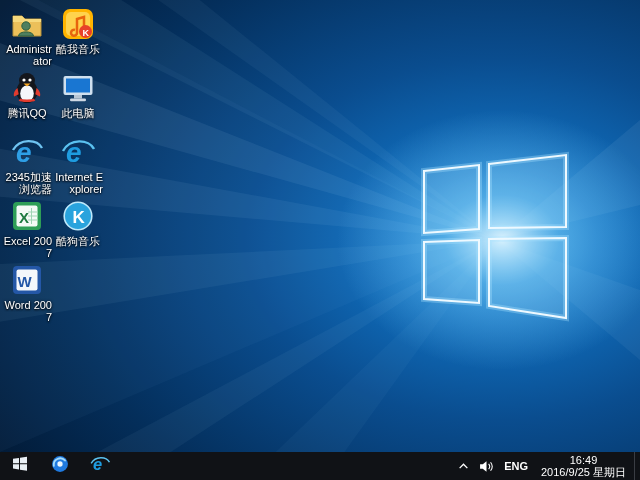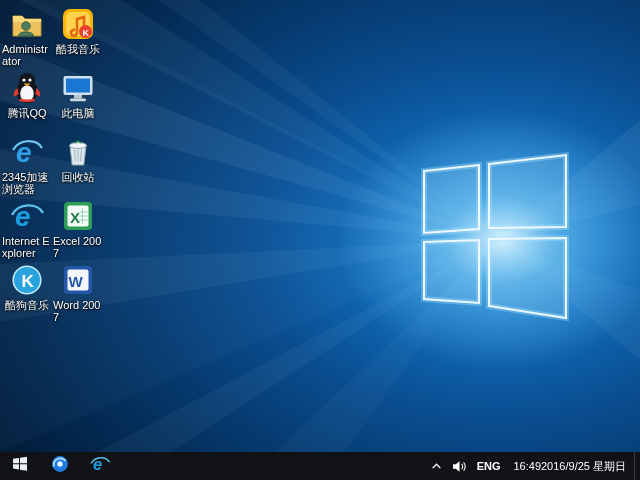--- a/index.html
+++ b/index.html
@@ -10,34 +10,34 @@
 
   .desktop { position:relative; width:640px; height:452px; background:#021a33; overflow:hidden; }
   .wallpaper { position:absolute; inset:0; }
   .wallpaper svg { display:block; width:100%; height:100%; }
 
   .icon-grid { position:absolute; top:4px; left:2px;
     display:grid; grid-template-columns:50px 50px; grid-auto-rows:64px; column-gap:1px; }
   .dicon { display:flex; flex-direction:column; align-items:center; width:50px; padding-top:3px; }
   .dicon .glyph { width:34px; height:34px; }
   .dicon .glyph svg { width:34px; height:34px; display:block; }
-  .dicon .lbl { margin-top:2px; font-size:11px; line-height:12px; color:#fff; text-align:left;
+  .dicon .lbl { margin-top:2px; font-size:11px; line-height:12px; color:#fff; text-align:right;
     max-width:50px; word-break:break-all;
     text-shadow:0 1px 2px rgba(0,0,0,.95), 0 0 3px rgba(0,0,0,.8); }
 
   .taskbar { position:absolute; left:0; bottom:0; width:640px; height:28px;
     background:#101216; display:flex; align-items:stretch; color:#fff; }
   .tb-btn { width:40px; display:flex; align-items:center; justify-content:center; }
   .tb-btn svg { width:16px; height:16px; }
   .tb-btn.app svg { width:20px; height:20px; }
 
   .tray { margin-left:auto; display:flex; align-items:center; height:100%; }
   .tray-item { display:flex; align-items:center; justify-content:center; height:100%;
     padding:16px 5px; font-size:11px; color:#fff; }
-  .clock { flex-direction:row; line-height:12px; text-align:left; padding:0 8px; white-space:nowrap; }
+  .clock { flex-direction:column; line-height:12px; text-align:left; padding:0 8px; white-space:nowrap; }
   .show-desktop { width:6px; height:100%; border-left:1px solid #3a3d43; }
 </style>
 </head>
 <body>
 
 <div class="desktop">
 
   <div class="wallpaper">
     <svg viewBox="0 0 640 452" preserveAspectRatio="none">
       <defs>
@@ -140,31 +140,20 @@
           <svg viewBox="0 0 34 34">
             <text x="6" y="27" font-size="28" font-style="italic" font-weight="bold" fill="#2e9fe6">e</text>
             <path d="M3 15C10 3 27 4 32 13" stroke="#6fc4f2" stroke-width="2.4" fill="none"></path>
           </svg>
         </div>
         <div class="lbl">2345加速浏览器</div>
       </div>
       <div class="dicon">
         <div class="glyph">
           <svg viewBox="0 0 34 34">
-            <path d="M9 11l2.2 19h11.6L25 11z" fill="#dfe8ee" stroke="#93a5b1"></path>
-            <ellipse cx="17" cy="10.5" rx="8.5" ry="3" fill="#eef4f8" stroke="#93a5b1"></ellipse>
-            <path d="M13.5 14.5l.8 12M17 14.5v12M20.5 14.5l-.8 12" stroke="#9fb2bd" fill="none"></path>
-            <path d="M14 8.2l3-2.2 3 2.2" stroke="#35a24a" stroke-width="1.4" fill="none"></path>
-          </svg>
-        </div>
-        <div class="lbl">回收站</div>
-      </div>
-      <div class="dicon">
-        <div class="glyph">
-          <svg viewBox="0 0 34 34">
             <text x="5" y="27" font-size="28" font-style="italic" font-weight="bold" fill="#1e9ce0">e</text>
             <path d="M2 16C9 3 28 4 33 14" stroke="#5bc2f0" stroke-width="2.4" fill="none"></path>
           </svg>
         </div>
         <div class="lbl">Internet Explorer</div>
       </div>
       <div class="dicon">
         <div class="glyph">
           <svg viewBox="0 0 34 34">
             <rect x="3" y="3" width="28" height="28" rx="4" fill="#2e9e57"></rect>

